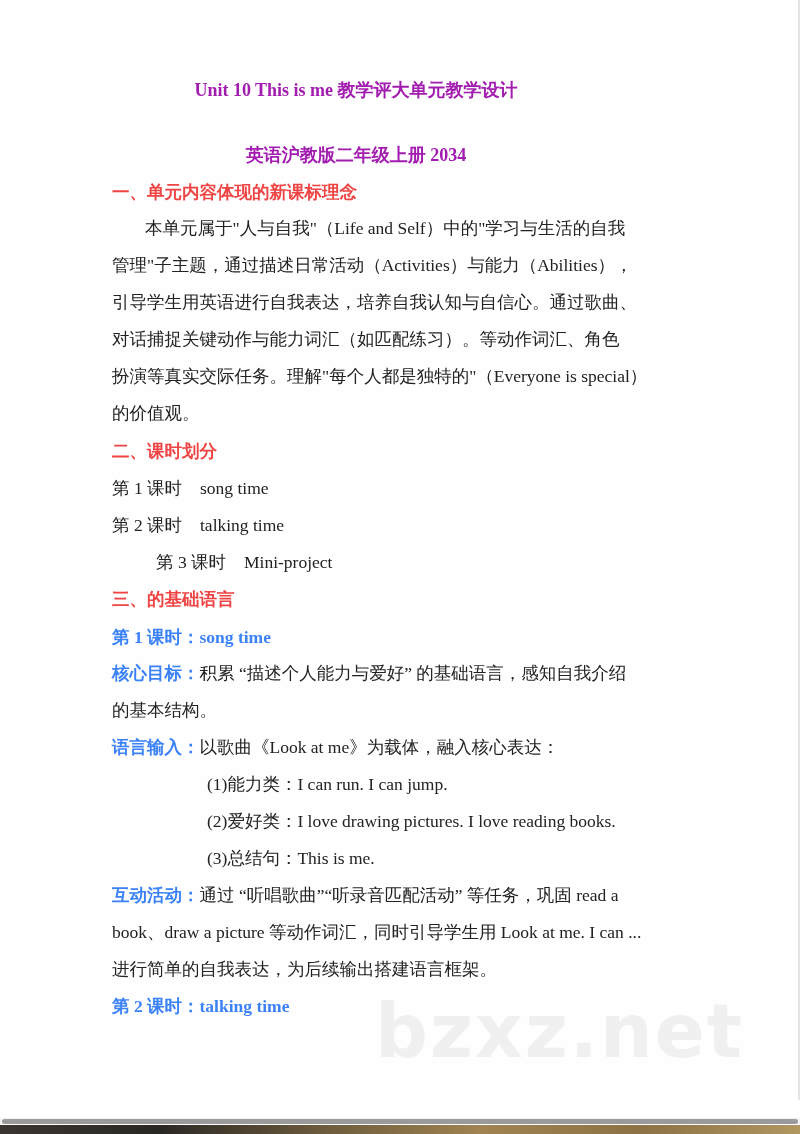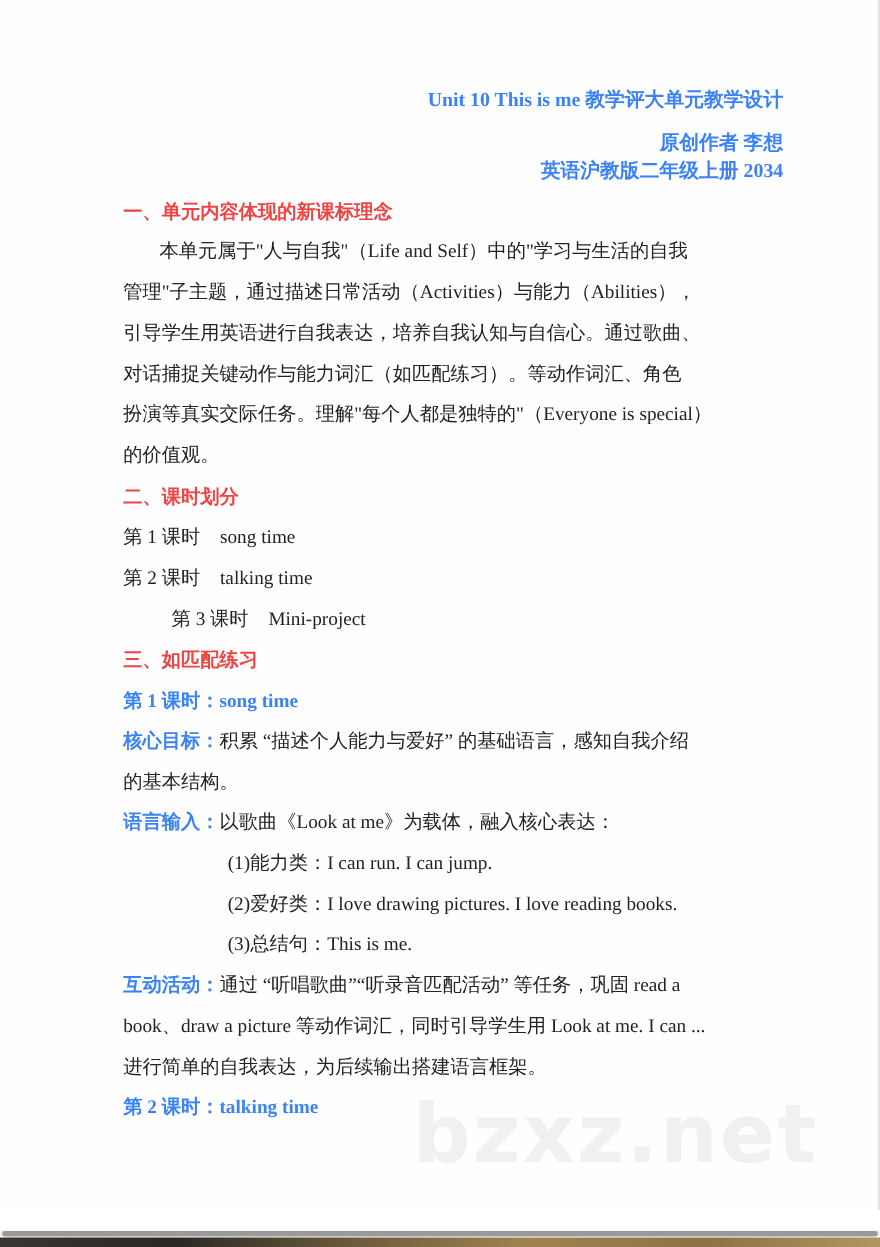--- a/index.html
+++ b/index.html
@@ -4,21 +4,21 @@
 <style>
   html, body { margin:0; padding:0; }
   body {
     width:800px; height:1134px; position:relative; overflow:hidden;
     background:#ffffff;
     font-family: "Liberation Serif", "DejaVu Serif", serif;
     color:#1a1a1a;
   }
   .page { position:absolute; left:0; top:0; width:800px; height:1100px; background:#fefefe; }
   .right-edge { position:absolute; right:0; top:0; width:2px; height:1100px; background:#e4e4e4; }
-  .title { position:absolute; left:0; width:712px; text-align:right; font-weight:bold; font-size:18px; color:#3b82f6; }
+  .title { position:absolute; left:0; width:712px; text-align:center; font-weight:bold; font-size:18px; color:#a21caf; }
   .line { position:absolute; left:112px; font-size:17.5px; color:#222; white-space:nowrap; }
   .h { font-weight:bold; color:#ef4444; }
   .b { font-weight:bold; color:#3b82f6;text-align:center; }
   .indent { left:145px; }
   .sub { left:207px; }
   .lesson-name { display:inline-block; margin-left:18px; }
   .watermark {
     position:absolute; left:375px; top:988px; font-family:"DejaVu Sans", sans-serif;
     font-weight:bold; font-size:74px; color:#f0f0f0; letter-spacing:2px; pointer-events:none;
   }
@@ -29,21 +29,20 @@
     background:linear-gradient(90deg,#3a3530 0%,#2b2824 20%,#6b5a3c 40%,#a08350 60%,#8c7244 80%,#b09660 100%);
   }
 </style>
 </head>
 <body>
 
 <div class="page">
   <div class="right-edge"></div>
 
   <div class="title" style="top:78px;">Unit 10 This is me 教学评大单元教学设计</div>
-  <div class="title" style="top:117px;">原创作者 李想</div>
   <div class="title" style="top:143px;">英语沪教版二年级上册 2034</div>
 
   <div class="line h" style="top:180px;">一、单元内容体现的新课标理念</div>
   <div class="line indent" style="top:216px;">本单元属于"人与自我"（Life and Self）中的"学习与生活的自我</div>
   <div class="line" style="top:253px;">管理"子主题，通过描述日常活动（Activities）与能力（Abilities），</div>
   <div class="line" style="top:290px;">引导学生用英语进行自我表达，培养自我认知与自信心。通过歌曲、</div>
   <div class="line" style="top:327px;">对话捕捉关键动作与能力词汇（如匹配练习）。等动作词汇、角色</div>
   <div class="line" style="top:364px;">扮演等真实交际任务。理解"每个人都是独特的"（Everyone is special）</div>
   <div class="line" style="top:401px;">的价值观。</div>
 
@@ -51,21 +50,21 @@
   <div class="line" style="top:476px;">
     <span>第 1 课时</span><span class="lesson-name">song time</span>
   </div>
   <div class="line" style="top:513px;">
     <span>第 2 课时</span><span class="lesson-name">talking time</span>
   </div>
   <div class="line" style="top:550px;margin-left:44px;">
     <span>第 3 课时</span><span class="lesson-name">Mini-project</span>
   </div>
 
-  <div class="line h" style="top:587px;">三、如匹配练习</div>
+  <div class="line h" style="top:587px;">三、的基础语言</div>
   <div class="line b" style="top:625px;">第 1 课时：song time</div>
 
   <div class="line" style="top:661px;">
     <span class="b">核心目标：</span><span>积累 “描述个人能力与爱好” 的基础语言，感知自我介绍</span>
   </div>
   <div class="line" style="top:698px;">的基本结构。</div>
 
   <div class="line" style="top:735px;">
     <span class="b">语言输入：</span><span>以歌曲《Look at me》为载体，融入核心表达：</span>
   </div>

